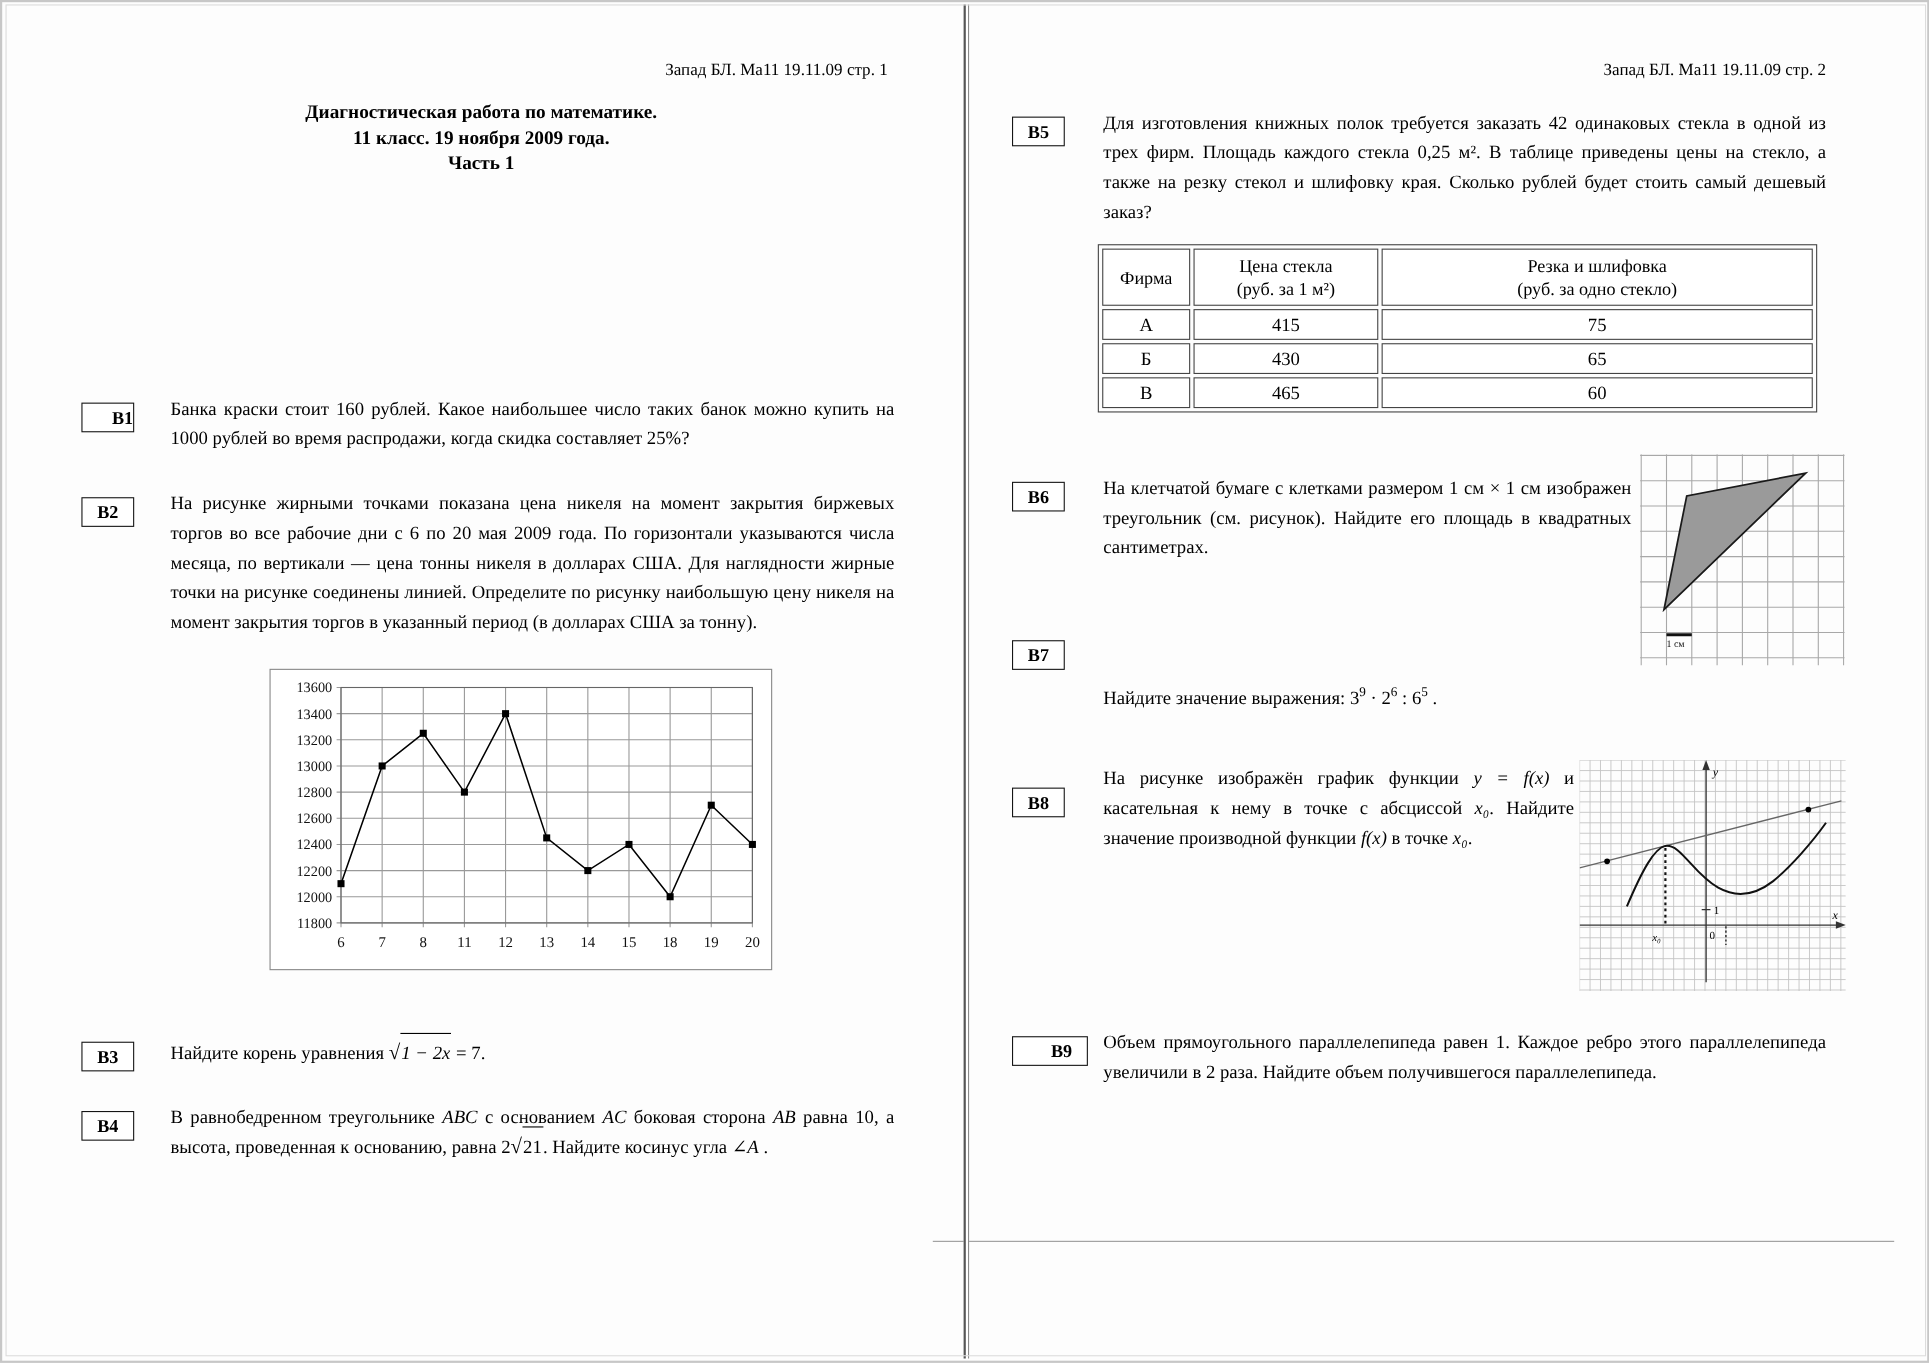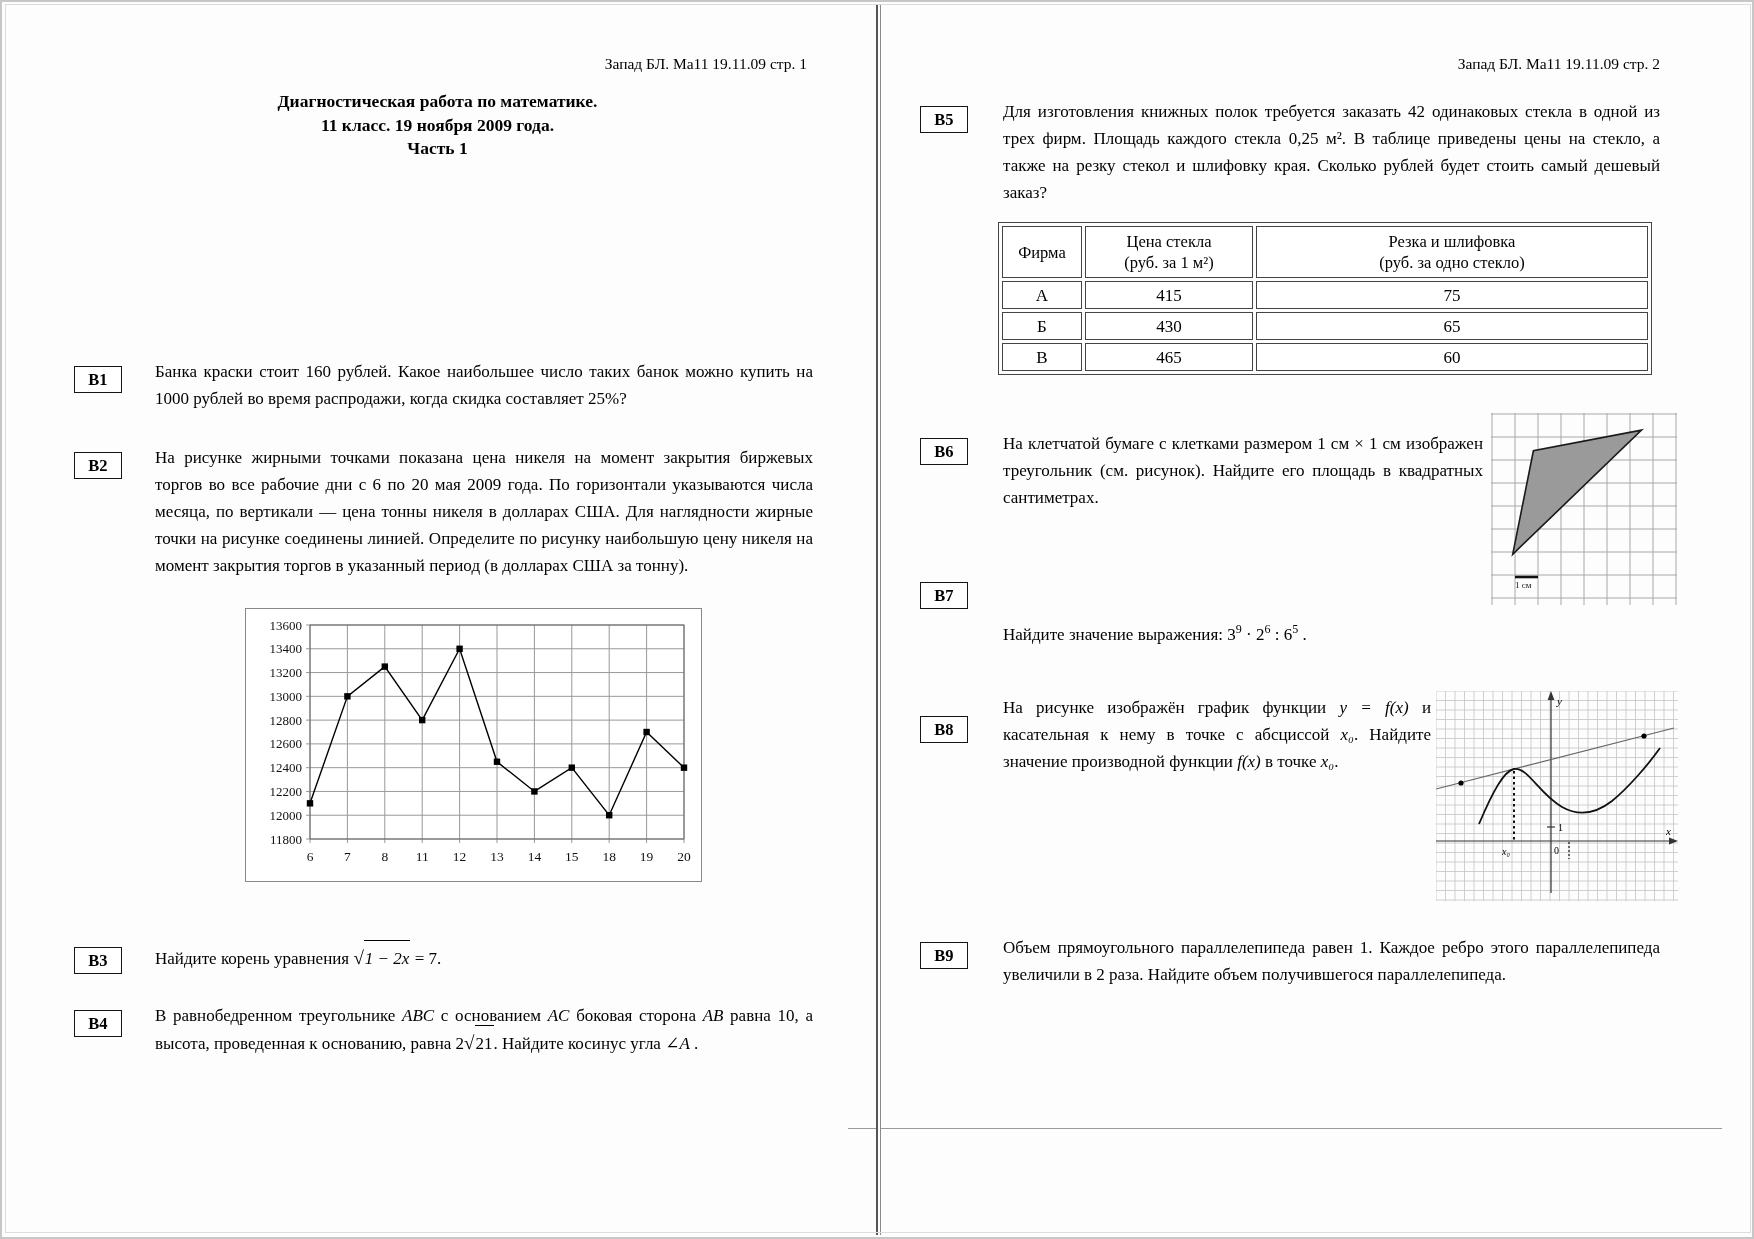--- a/index.html
+++ b/index.html
@@ -52,21 +52,21 @@
 <div class="page" id="pageL">
   <div class="hdr">Запад БЛ. Ма11 19.11.09 стр. 1</div>
 
   <div class="title">
     <div class="b">Диагностическая работа по математике.</div>
     <div class="b">11 класс. 19 ноября 2009 года.</div>
     <div class="b">Часть 1</div>
   </div>
 
 
-  <div class="plabel" style="left:74px;top:366px;">В1</div>
+  <div class="plabel" style="left:74px;top:366px;text-align:right;">В1</div>
   <div class="ptext" style="left:155px;top:358px;width:658px;">Банка краски стоит 160 рублей. Какое наибольшее число таких банок можно купить на 1000 рублей во время распродажи, когда скидка составляет 25%?</div>
 
   <div class="plabel" style="left:74px;top:452px;">В2</div>
   <div class="ptext" style="left:155px;top:444px;width:658px;">На рисунке жирными точками показана цена никеля на момент закрытия биржевых торгов во все рабочие дни с 6 по 20 мая 2009 года. По горизонтали указываются числа месяца, по вертикали — цена тонны никеля в долларах США. Для наглядности жирные точки на рисунке соединены линией. Определите по рисунку наибольшую цену никеля на момент закрытия торгов в указанный период (в долларах США за тонну).</div>
 
   <svg id="nickel-svg" width="455" height="272">
       <line x1="60" y1="230" x2="438" y2="230" stroke="#999" stroke-width="1"></line>
       <text x="56" y="234.5" text-anchor="end" font-size="13" fill="#111">11800</text>
       <line x1="60" y1="206.22222222222223" x2="438" y2="206.22222222222223" stroke="#999" stroke-width="1"></line>
       <text x="56" y="210.72222222222223" text-anchor="end" font-size="13" fill="#111">12000</text>
@@ -276,15 +276,15 @@
     <line x1="78" y1="80" x2="78" y2="150" stroke="#111" stroke-width="2" stroke-dasharray="2.5,3"></line>
     <line x1="111" y1="136" x2="119" y2="136" stroke="#333" stroke-width="1.2"></line>
     <line x1="133" y1="151" x2="133" y2="168" stroke="#333" stroke-width="1.4" stroke-dasharray="2,2"></line>
     <text x="121" y="14" font-size="11" font-style="italic">y</text>
     <text x="230" y="144" font-size="11" font-style="italic">x</text>
     <text x="70" y="164" font-size="10" font-style="italic" text-anchor="middle">x₀</text>
     <text x="118" y="163" font-size="10">0</text>
     <text x="122" y="140" font-size="10">1</text>
   </svg>
 
-  <div class="plabel" style="left:72px;top:942px;">В9</div>
+  <div class="plabel" style="left:72px;top:942px;padding-left:21px;">В9</div>
   <div class="ptext" style="left:155px;top:934px;width:657px;">Объем прямоугольного параллелепипеда равен 1.  Каждое ребро этого параллелепипеда увеличили в 2 раза. Найдите объем получившегося параллелепипеда.</div>
 </div>
 
 </body></html>

